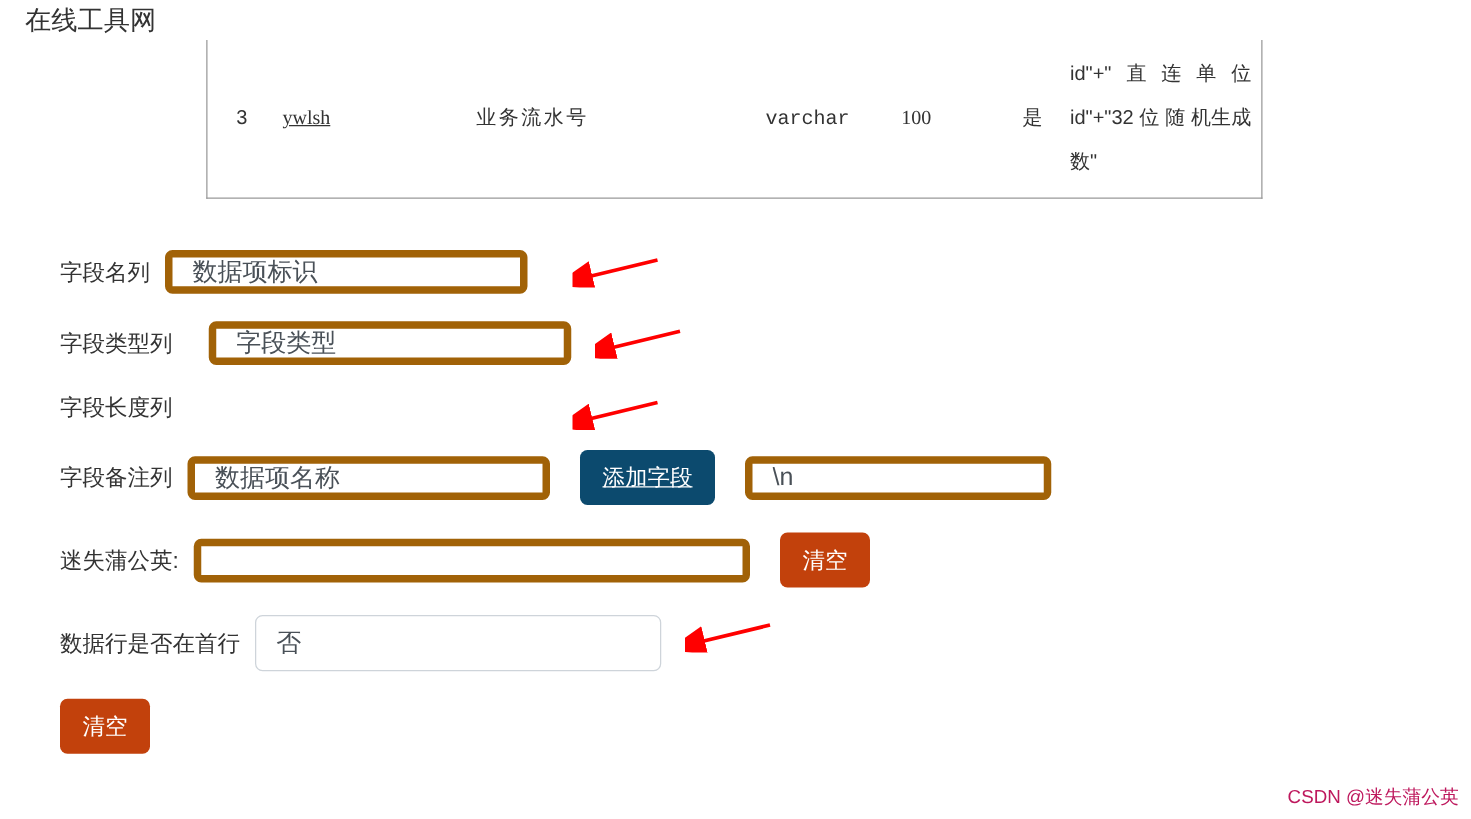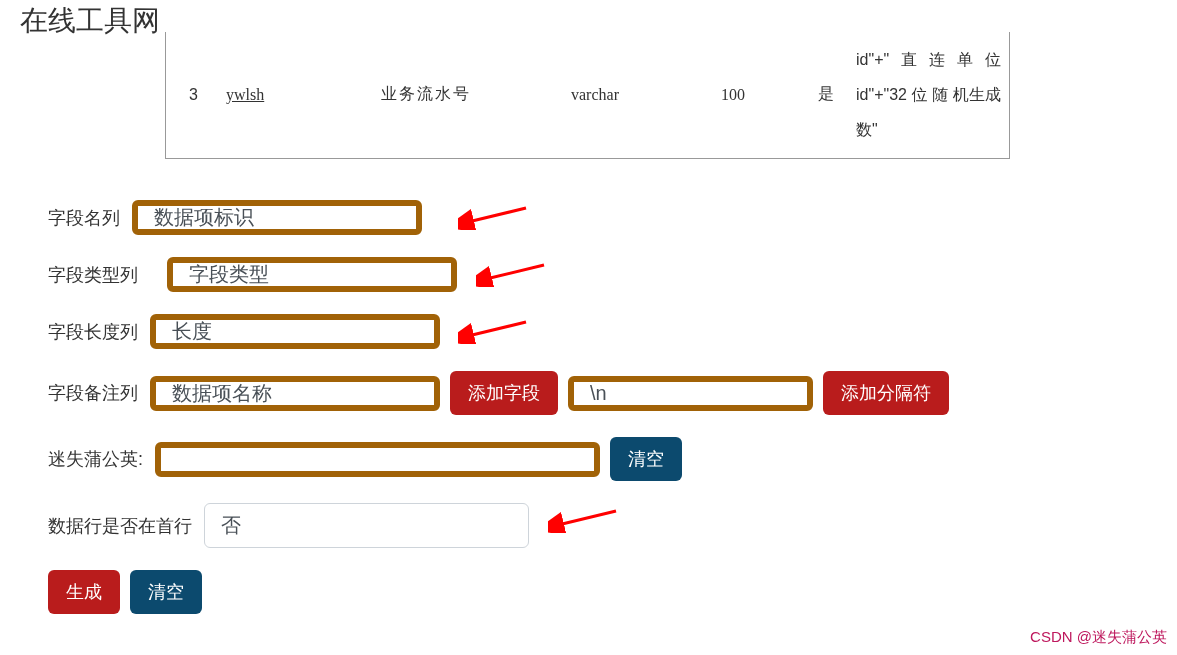--- a/index.html
+++ b/index.html
@@ -10,41 +10,41 @@
       background: #fff;
       width: 1177px;
       height: 655px;
       position: relative;
       overflow: hidden;
     }
     .header {
       position: absolute;
       top: 2px;
       left: 20px;
-      font-size: 28px;
+      font-size: 21px;
       color: #333;
     }
     .table-wrap {
       position: absolute;
       top: 32px;
       left: 165px;
       width: 845px;
       border-left: 1px solid #999;
       border-right: 1px solid #999;
       border-bottom: 1px solid #999;
     }
     .table-row {
       display: flex;
       align-items: center;
       padding: 10px 0;
     }
     .col1 { width: 55px; text-align: center; }
     .col2 { width: 160px; padding-left: 5px; font-family: "Times New Roman", serif; text-decoration: underline; }
     .col3 { width: 190px; letter-spacing: 2px; }
-    .col4 { width: 150px; text-align: left; font-family: Liberation Serif, serif; }
+    .col4 { width: 150px; text-align: center; font-family: Liberation Mono, monospace; }
     .col5 { width: 75px; text-align: left; font-family: "Times New Roman", serif; }
     .col6 { width: 60px; text-align: center; }
     .col7 { width: 150px; padding-right: 5px; text-align: justify; line-height: 2.2; }
     .form-area {
       position: absolute;
       top: 200px;
       left: 48px;
       width: 1080px;
     }
     .form-row {
@@ -72,36 +72,36 @@
     .input-sm { width: 245px; }
     .input-lg { width: 445px; }
     .btn {
       border: none;
       border-radius: 6px;
       padding: 10px 18px;
       font-size: 18px;
       cursor: pointer;
       color: #fff;
     }
-    .btn-primary { background: #b91c1c; }
-    .btn-secondary { background: #0c4a6e; }
+    .btn-primary { background: #0c4a6e; text-decoration: underline; }
+    .btn-secondary { background: #c2410c; }
     .arrow {
       position: absolute;
       width: 70px;
       height: 24px;
     }
     .arrow svg { display: block; }
     .watermark {
       position: absolute;
       right: 10px;
       bottom: 8px;
       color: #be185d;
       font-size: 15px;
     }
-    .gap-right { margin-right: 10px; }
+    .gap-right { margin-right: 24px; }
     .select {
       border: 1px solid #ced4da;
       border-radius: 6px;
       padding: 8px 40px 8px 16px;
       font-size: 20px;
       color: #495057;
       background: #fff;
       width: 325px;
       position: relative;
     }
@@ -150,39 +150,37 @@
               <path d="M0,0 L0,8 L10,4 z" fill="#ff0000"></path>
             </marker>
           </defs>
           <line x1="68" y1="2" x2="10" y2="16" stroke="#ff0000" stroke-width="3" marker-end="url(#ah2)"></line>
         </svg>
     </span>
   </div>
 
   <div class="form-row">
     <span class="label">字段长度列</span>
-    <input class="input input-md" value="长度" style="">
     <span class="arrow" style="left:410px; top:6px;">
       <svg width="70" height="24" viewBox="0 0 70 24">
           <defs>
             <marker id="ah3" markerWidth="10" markerHeight="8" refX="2" refY="4" orient="auto">
               <path d="M0,0 L0,8 L10,4 z" fill="#ff0000"></path>
             </marker>
           </defs>
           <line x1="68" y1="2" x2="10" y2="16" stroke="#ff0000" stroke-width="3" marker-end="url(#ah3)"></line>
         </svg>
     </span>
   </div>
 
   <div class="form-row">
     <span class="label">字段备注列</span>
     <input class="input input-md gap-right" value="数据项名称" style="">
     <button class="btn btn-primary gap-right">添加字段</button>
     <input class="input input-sm gap-right" value="\n" style="">
-    <button class="btn btn-primary">添加分隔符</button>
   </div>
 
   <div class="form-row">
     <span class="label">迷失蒲公英:</span>
     <input class="input input-lg gap-right" value="" style="">
     <button class="btn btn-secondary">清空</button>
   </div>
 
   <div class="form-row">
     <span class="label">数据行是否在首行</span>
@@ -193,19 +191,18 @@
             <marker id="ah4" markerWidth="10" markerHeight="8" refX="2" refY="4" orient="auto">
               <path d="M0,0 L0,8 L10,4 z" fill="#ff0000"></path>
             </marker>
           </defs>
           <line x1="68" y1="2" x2="10" y2="16" stroke="#ff0000" stroke-width="3" marker-end="url(#ah4)"></line>
         </svg>
     </span>
   </div>
 
   <div class="form-row">
-    <button class="btn btn-primary gap-right">生成</button>
     <button class="btn btn-secondary">清空</button>
   </div>
 
 </div>
 
 <div class="watermark">CSDN @迷失蒲公英</div>
 
 </body></html>

